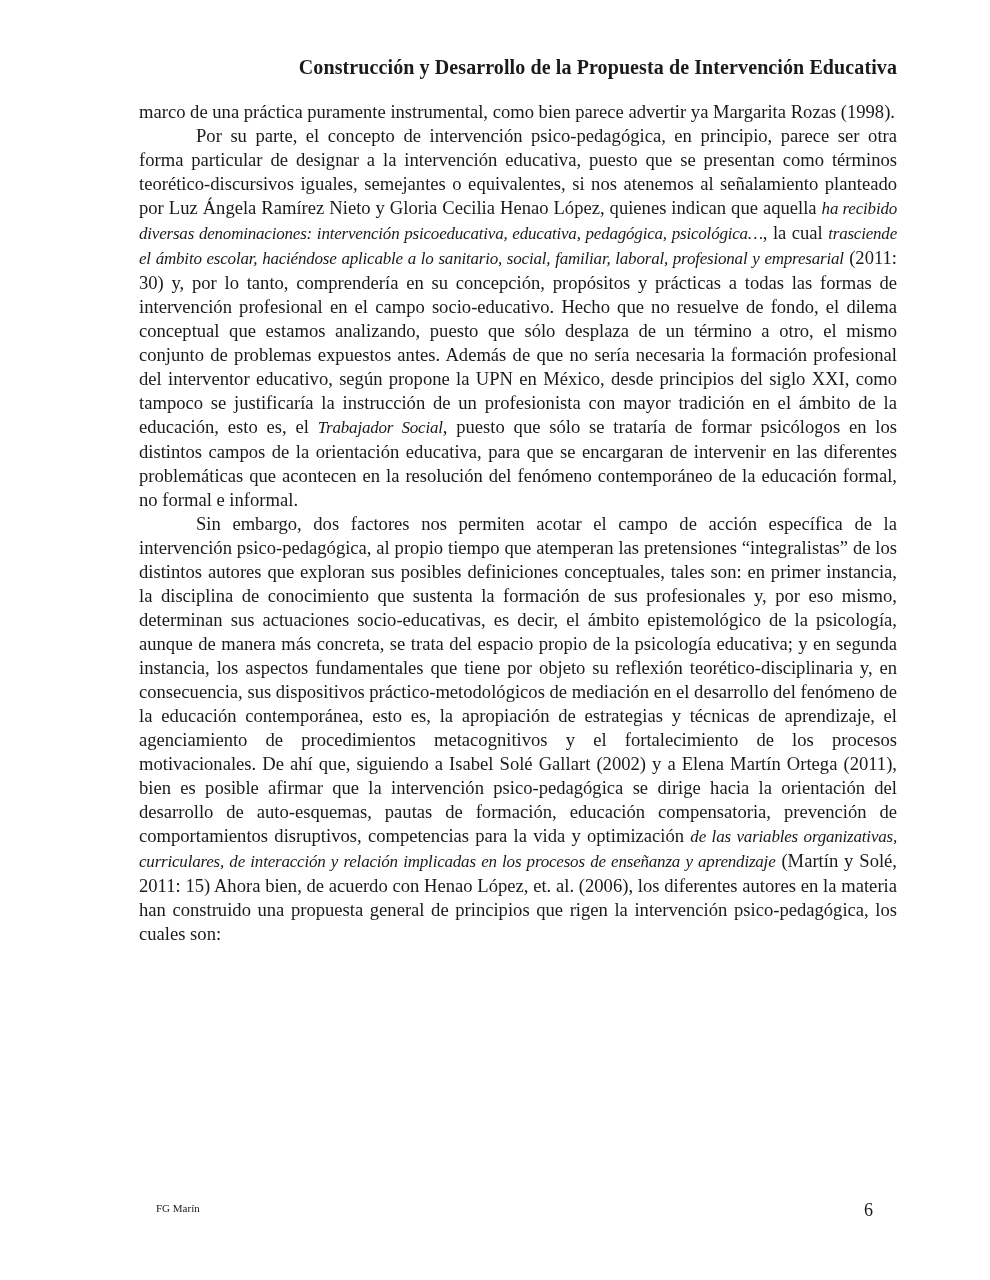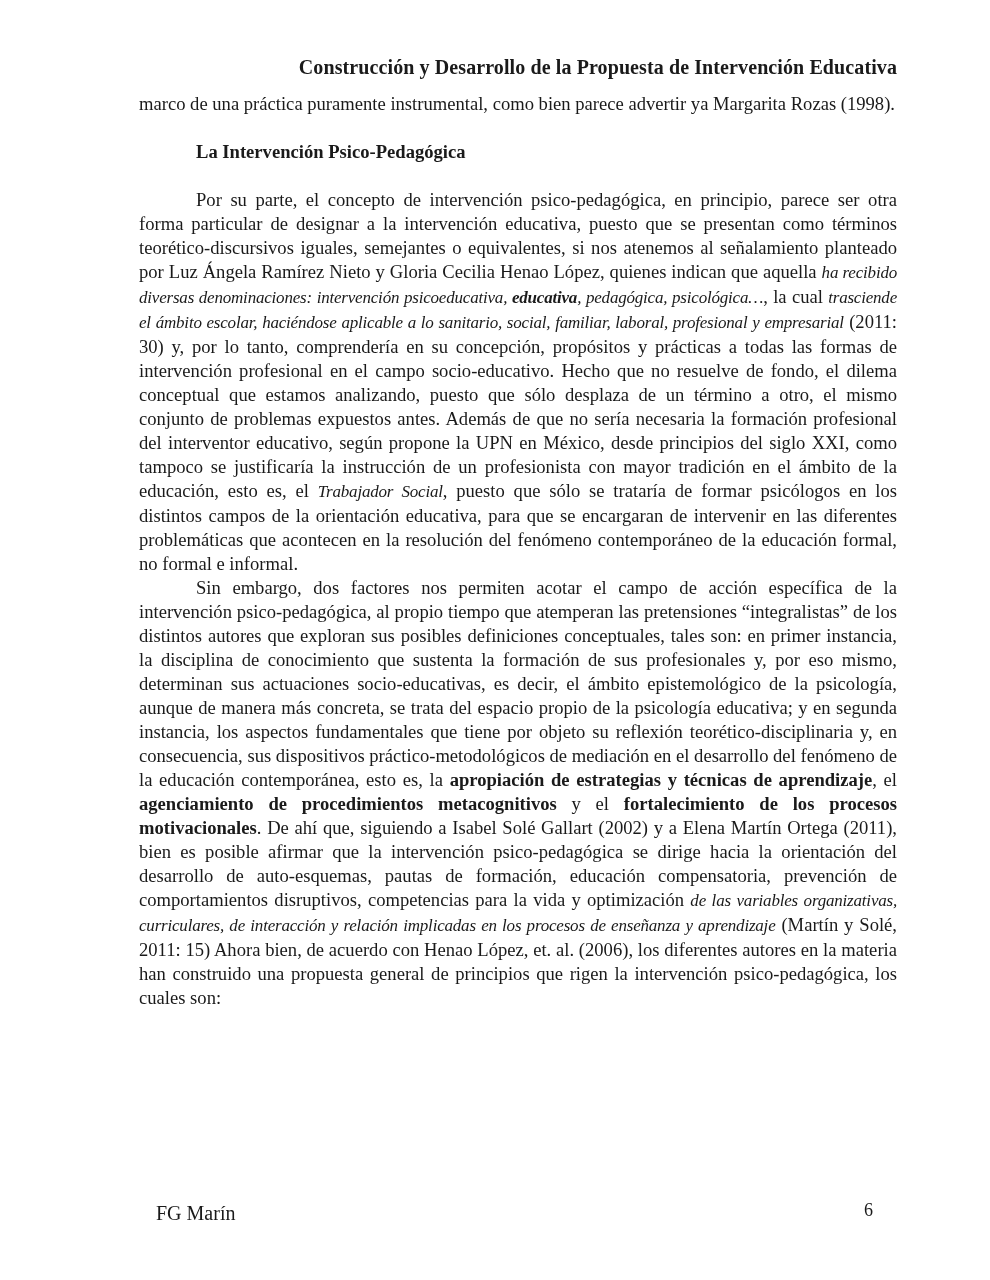--- a/index.html
+++ b/index.html
@@ -1,36 +1,35 @@
 <!DOCTYPE html>
 <html><head>
 <meta charset="utf-8">
 <style>
   html, body { margin: 0; padding: 0; background: #ffffff; }
   body { width: 990px; height: 1280px; position: relative; overflow: hidden;
          font-family: "Liberation Serif", "DejaVu Serif", serif; color: #1a1a1a; }
   .header { position: absolute; top: 56px; right: 93px; font-size: 20px; font-weight: bold; letter-spacing: 0.1px; }
-  .content { position: absolute; left: 139px; top: 92px; width: 758px; font-size: 18.6px; line-height: 24px; }
+  .content { position: absolute; left: 139px; top: 100px; width: 758px; font-size: 18.6px; line-height: 24px; }
   .content p { margin: 0; text-align: justify; }
   .indent { text-indent: 57px; }
   .heading { font-weight: bold; margin-top: 24px !important; margin-bottom: 24px !important; padding-left: 57px; font-size: 18.6px; }
   .it { font-style: italic; font-size: 17px; letter-spacing: -0.2px; }
-  .b { font-weight: bold; }
-  .footer-left { position: absolute; left: 156px; top: 1202px; font-size: 20px; text-align: right; }
+  .b { font-weight: normal; }
+  .footer-left { position: absolute; left: 156px; top: 1202px; font-size: 11px; text-align: right; }
   .footer-right { position: absolute; right: 117px; top: 1200px; font-size: 18px; }
 </style>
 </head>
 <body>
 
 <div class="header">Construcción y Desarrollo de la Propuesta de Intervención Educativa</div>
 
 <div class="content">
   <p>marco de una práctica puramente instrumental, como bien parece advertir ya Margarita Rozas (1998).</p>
 
-  <p class="heading">La Intervención Psico-Pedagógica</p>
 
   <p class="indent"><span>Por su parte, el concepto de intervención psico-pedagógica, en principio, parece ser otra forma particular de designar a la intervención educativa, puesto que se presentan como términos teorético-discursivos iguales, semejantes o equivalentes, si nos atenemos al señalamiento planteado por Luz Ángela Ramírez Nieto y Gloria Cecilia Henao López, quienes indican que aquella </span><span class="it">ha recibido diversas denominaciones: intervención psicoeducativa, </span><span class="it b">educativa</span><span class="it">, pedagógica, psicológica…</span><span>, la cual </span><span class="it">trasciende el ámbito escolar, haciéndose aplicable a lo sanitario, social, familiar, laboral, profesional y empresarial</span><span> (2011: 30) y, por lo tanto, comprendería en su concepción, propósitos y prácticas a todas las formas de intervención profesional en el campo socio-educativo. Hecho que no resuelve de fondo, el dilema conceptual que estamos analizando, puesto que sólo desplaza de un término a otro, el mismo conjunto de problemas expuestos antes. Además de que no sería necesaria la formación profesional del interventor educativo, según propone la UPN en México, desde principios del siglo XXI, como tampoco se justificaría la instrucción de un profesionista con mayor tradición en el ámbito de la educación, esto es, el </span><span class="it">Trabajador Social</span><span>, puesto que sólo se trataría de formar psicólogos en los distintos campos de la orientación educativa, para que se encargaran de intervenir en las diferentes problemáticas que acontecen en la resolución del fenómeno contemporáneo de la educación formal, no formal e informal.</span></p>
 
   <p class="indent"><span>Sin embargo, dos factores nos permiten acotar el campo de acción específica de la intervención psico-pedagógica, al propio tiempo que atemperan las pretensiones “integralistas” de los distintos autores que exploran sus posibles definiciones conceptuales, tales son: en primer instancia, la disciplina de conocimiento que sustenta la formación de sus profesionales y, por eso mismo, determinan sus actuaciones socio-educativas, es decir, el ámbito epistemológico de la psicología, aunque de manera más concreta, se trata del espacio propio de la psicología educativa; y en segunda instancia, los aspectos fundamentales que tiene por objeto su reflexión teorético-disciplinaria y, en consecuencia, sus dispositivos práctico-metodológicos de mediación en el desarrollo del fenómeno de la educación contemporánea, esto es, la </span><span class="b">apropiación de estrategias y técnicas de aprendizaje</span><span>, el </span><span class="b">agenciamiento de procedimientos metacognitivos</span><span> y el </span><span class="b">fortalecimiento de los procesos motivacionales</span><span>. De ahí que, siguiendo a Isabel Solé Gallart (2002) y a Elena Martín Ortega (2011), bien es posible afirmar que la intervención psico-pedagógica se dirige hacia la orientación del desarrollo de auto-esquemas, pautas de formación, educación compensatoria, prevención de comportamientos disruptivos, competencias para la vida y optimización </span><span class="it">de las variables organizativas, curriculares, de interacción y relación implicadas en los procesos de enseñanza y aprendizaje</span><span> (Martín y Solé, 2011: 15) Ahora bien, de acuerdo con Henao López, et. al. (2006), los diferentes autores en la materia han construido una propuesta general de principios que rigen la intervención psico-pedagógica, los cuales son:</span></p>
 </div>
 
 <div class="footer-left">FG Marín</div>
 <div class="footer-right">6</div>
 
 </body></html>

